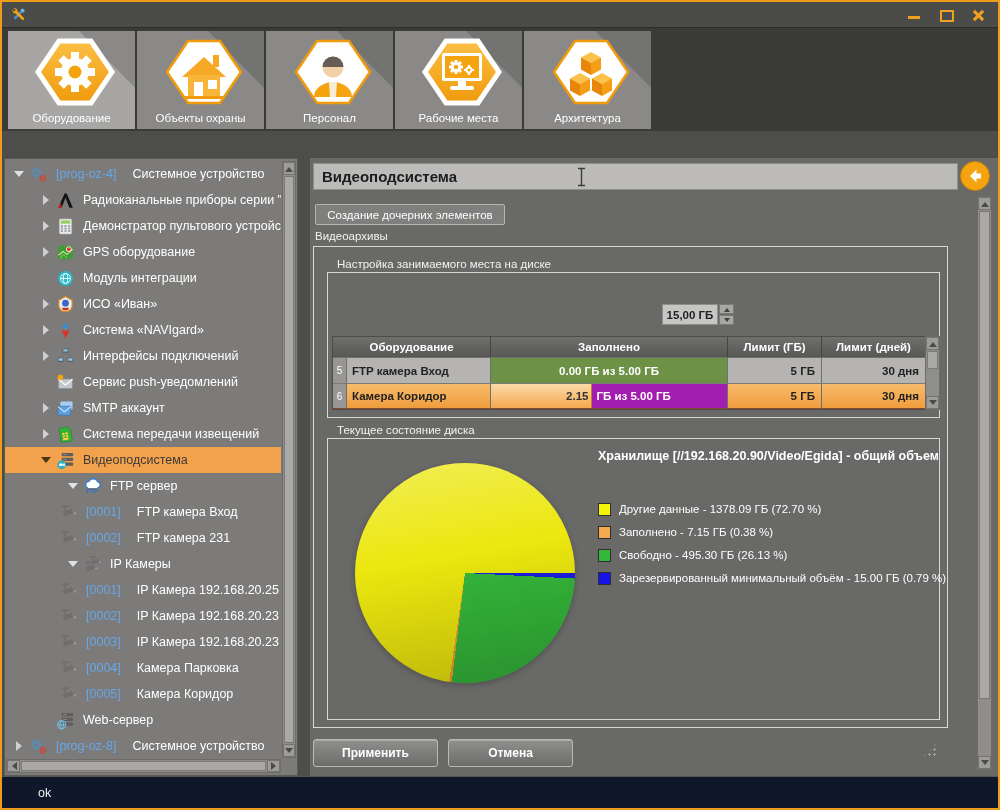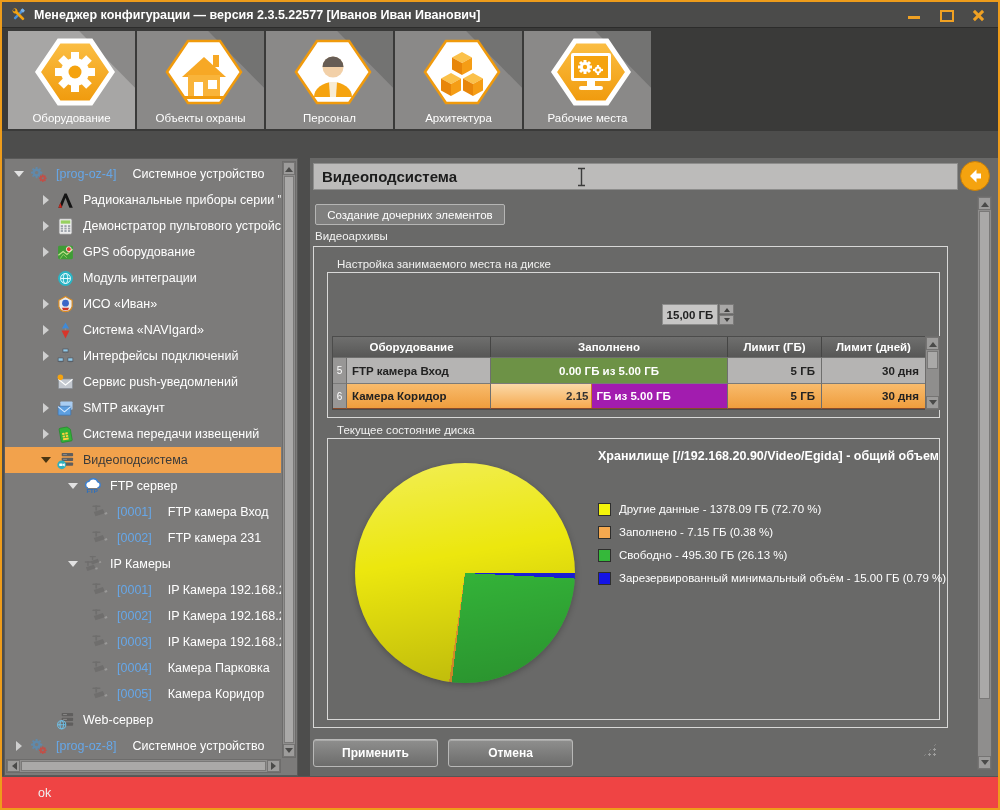--- a/index.html
+++ b/index.html
@@ -24,21 +24,21 @@
   .tab:nth-of-type(4){left:393px}.tab:nth-of-type(5){left:522px}
   .tab-hex{position:absolute;top:4px;left:50%;transform:translateX(-50%);width:86px;height:74px}
   .tab-label{position:absolute;bottom:5px;left:0;right:0;text-align:center;color:#fff;font-size:11.5px}
   
   .body-bg{position:absolute;left:0;top:129px;right:0;bottom:32px;background:#4d4d4c}
   
   .tree{position:absolute;left:2px;top:156px;width:294px;bottom:32px;background:#7c7b7a;border:1px solid #5a5a59;box-sizing:border-box}
   .tree-items{position:absolute;left:0;top:2px;right:16px;bottom:17px;overflow:hidden}
   .ti{height:26px;display:flex;align-items:center;color:#fff;font-size:12.5px;white-space:nowrap;cursor:pointer}
   .ti.sel{background:#f2a24c;color:#3a3a3a}
-  .l0{padding-left:6px}.l1{padding-left:33px}.l2{padding-left:60px}.l3{padding-left:67px}
+  .l0{padding-left:6px}.l1{padding-left:33px}.l2{padding-left:60px}.l3{padding-left:36px}
   .exps{flex:0 0 16px;display:flex;align-items:center;justify-content:center}
   .exp-o{width:0;height:0;border:5px solid transparent;border-top:6px solid #e2e2e2;margin-top:5px}
   .exp-c{width:0;height:0;border:5px solid transparent;border-left:6px solid #cfcfcf;margin-left:5px}
   .ti.sel .exp-o{border-top-color:#4a3512}
   .tico{width:19px;height:19px;flex:0 0 19px;margin:0 8px 0 2px}
   .tid{color:#66a7e8;margin-right:16px}
   
   .sb{background:#8f8e8d;border:1px solid #6d6c6b;box-sizing:border-box;position:absolute}
   .sb-btn{position:absolute;background:#9d9c9b;border:1px solid #757473;box-sizing:border-box;display:flex;align-items:center;justify-content:center;cursor:pointer}
   .sb-thumb{position:absolute;background:#aaa9a8;border:1px solid #7a7978;box-sizing:border-box;cursor:grab}
@@ -108,21 +108,21 @@
   .lg-txt{color:#fff;font-size:11.5px;white-space:nowrap}
   
   .big-btn{position:absolute;top:581px;width:125px;height:28px;border:1px solid #b8b8b7;border-radius:3px;
            background:linear-gradient(#8f8f8e,#6c6c6b);box-shadow:inset 0 1px 0 rgba(255,255,255,.25);
            color:#fff;font-weight:bold;font-size:12px;display:flex;align-items:center;justify-content:center;cursor:pointer;box-sizing:border-box}
   .btn-apply{left:3px}.btn-cancel{left:138px}
   .grip{position:absolute;left:612px;top:584px;width:16px;height:16px;
         background-image:radial-gradient(circle,#9f9f9e 1px,transparent 1.3px);background-size:5px 5px;
         clip-path:polygon(100% 0,100% 100%,0 100%)}
   
-  .status{position:absolute;left:0;right:0;bottom:0;height:32px;background:#ef4444;border-top:1px solid #565655;
+  .status{position:absolute;left:0;right:0;bottom:0;height:32px;background:#0f172a;border-top:1px solid #565655;
           color:#f0f0f0;font-size:12.5px;display:flex;align-items:center;padding-left:36px;box-sizing:border-box}
 </style>
 </head>
 <body>
 
 <svg width="0" height="0" style="position:absolute">
 <defs>
   <linearGradient id="gOr" x1="0" y1="0" x2="0" y2="1">
         <stop offset="0" stop-color="#fbbf45"></stop>
         <stop offset="1" stop-color="#f09a0c"></stop>
@@ -346,21 +346,20 @@
   </symbol>
 </defs>
 </svg>
 
 <div class="app">
 
   <div class="titlebar">
     <svg class="app-ico">
         <use href="#s-tools"></use>
       </svg>
-    <span>Менеджер конфигурации — версия 2.3.5.22577 [Иванов Иван Иванович]</span>
     <div class="win-btns">
       <span class="wb wb-min"></span>
       <span class="wb wb-max"></span>
       <span class="wb wb-close"></span>
     </div>
   </div>
 
   <div class="toolbar">
     <div class="tab sel">
       <svg class="tab-hex">
@@ -375,29 +374,29 @@
       <div class="tab-label">Объекты охраны</div>
     </div>
     <div class="tab">
       <svg class="tab-hex">
           <use href="#hx-person"></use>
         </svg>
       <div class="tab-label">Персонал</div>
     </div>
     <div class="tab">
       <svg class="tab-hex">
+          <use href="#hx-work"></use>
+        </svg>
+      <div class="tab-label">Рабочие места</div>
+    </div>
+    <div class="tab">
+      <svg class="tab-hex">
           <use href="#hx-cubes"></use>
         </svg>
       <div class="tab-label">Архитектура</div>
-    </div>
-    <div class="tab">
-      <svg class="tab-hex">
-          <use href="#hx-work"></use>
-        </svg>
-      <div class="tab-label">Рабочие места</div>
     </div>
   </div>
 
   <div class="body-bg"></div>
 
   <div class="tree">
     <div class="tree-items">
       <div class="ti l0">
           <span class="exps">
             <i class="exp-o"></i>

